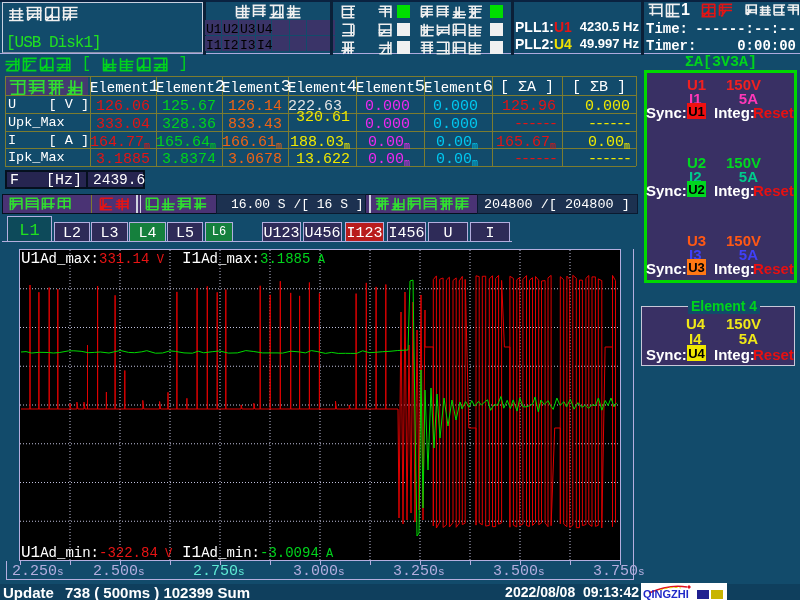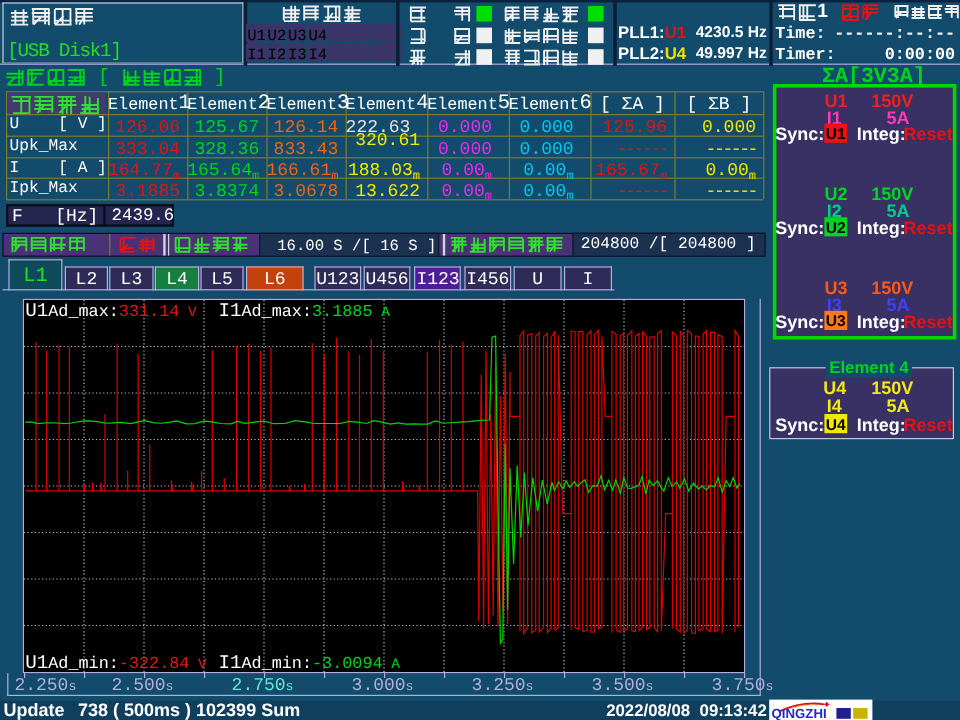--- a/index.html
+++ b/index.html
@@ -218,24 +218,24 @@
       <path d="M65.6 2.2L78.3 2.2 M66.3 5.2L78.6 5.2 M66.1 8.0L79.0 8.0 M69.1 2.7L69.1 14.2 M72.2 2.3L72.2 14.1 M75.2 1.6L75.2 14.2 M72.8 7.4L66.9 13.8" stroke="#30e030" stroke-width="1.6" fill="none"></path>
       <path d="M81.5 2.2L94.9 2.2 M81.5 5.2L94.3 5.2 M82.4 8.0L94.6 8.0 M81.3 10.8L94.5 10.8 M82.4 2.9L82.4 13.7 M88.2 2.8L88.2 13.8 M88.8 7.4L84.3 13.8" stroke="#30e030" stroke-width="1.6" fill="none"></path>
     </svg></div>
 <div style="position:absolute;left:477px;top:194px;width:161px;height:20px;background:#1c3150;border:1px solid #0a1a30"></div>
 <div style="position:absolute;left:484px;top:198px;font-size:13.5px;color:#fff">204800 /[ 204800 ]</div>
 <div style="position:absolute;left:7px;top:216px;width:45px;height:26px;background:#0d4a5a;border:1px solid #b4aede;border-bottom:none;color:#20e020;font-size:17px;text-align:center;padding-top:5px">L1</div>
 <div style="position:absolute;left:54px;top:222px;width:36px;height:20px;background:#2e2b58;border:1px solid #b4aede;border-bottom:none;color:#fff;font-size:15px;text-align:center;padding-top:3px">L2</div>
 <div style="position:absolute;left:91px;top:222px;width:37px;height:20px;background:#2e2b58;border:1px solid #b4aede;border-bottom:none;color:#fff;font-size:15px;text-align:center;padding-top:3px">L3</div>
 <div style="position:absolute;left:129px;top:222px;width:37px;height:20px;background:#15803d;border:1px solid #b4aede;border-bottom:none;color:#fff;font-size:15px;text-align:center;padding-top:3px">L4</div>
 <div style="position:absolute;left:167px;top:222px;width:36px;height:20px;background:#2e2b58;border:1px solid #b4aede;border-bottom:none;color:#fff;font-size:15px;text-align:center;padding-top:3px">L5</div>
-<div style="position:absolute;left:205px;top:222px;width:48px;height:20px;background:#c2410c;border:1px solid #b4aede;border-bottom:none;color:#fff;font-size:15px;text-align:center;padding-top:3px">L6</div>
+<div style="position:absolute;left:205px;top:222px;width:28px;height:20px;background:#15803d;border:1px solid #b4aede;border-bottom:none;color:#fff;font-size:12px;text-align:center;padding-top:3px">L6</div>
 <div style="position:absolute;left:262px;top:222px;width:39px;height:20px;background:#2e2b58;border:1px solid #b4aede;border-bottom:none;color:#fff;font-size:15px;text-align:center;padding-top:3px">U123</div>
 <div style="position:absolute;left:303px;top:222px;width:39px;height:20px;background:#2e2b58;border:1px solid #b4aede;border-bottom:none;color:#fff;font-size:15px;text-align:center;padding-top:3px">U456</div>
-<div style="position:absolute;left:345px;top:222px;width:39px;height:20px;background:#4c1d95;border:1px solid #b4aede;border-bottom:none;color:#fff;font-size:15px;text-align:right;padding-top:3px">I123</div>
+<div style="position:absolute;left:345px;top:222px;width:39px;height:20px;background:#b91c1c;border:1px solid #b4aede;border-bottom:none;color:#fff;font-size:15px;text-align:center;padding-top:3px">I123</div>
 <div style="position:absolute;left:387px;top:222px;width:39px;height:20px;background:#2e2b58;border:1px solid #b4aede;border-bottom:none;color:#fff;font-size:15px;text-align:center;padding-top:3px">I456</div>
 <div style="position:absolute;left:428px;top:222px;width:40px;height:20px;background:#2e2b58;border:1px solid #b4aede;border-bottom:none;color:#fff;font-size:15px;text-align:center;padding-top:3px">U</div>
 <div style="position:absolute;left:470px;top:222px;width:40px;height:20px;background:#2e2b58;border:1px solid #b4aede;border-bottom:none;color:#fff;font-size:15px;text-align:center;padding-top:3px">I</div>
 <div style="position:absolute;left:2px;top:241px;width:510px;height:1px;background:#b4aede"></div>
 <div style="position:absolute;left:19px;top:249px;width:602px;height:312px;background:#000;border:1px solid #b4aede"></div>
 <div style="position:absolute;left:633px;top:249px;width:1px;height:331px;background:#b4aede"></div>
 <div style="position:absolute;left:6px;top:561px;width:628px;height:19px;border-left:1px solid #b4aede;border-bottom:1px solid #b4aede"></div>
 <svg style="position:absolute;left:20px;top:250px" width="600" height="310">
 <line x1="50" y1="0" x2="50" y2="310" stroke="#c0c0dc" stroke-width="1" stroke-dasharray="1 2"></line>
     <line x1="100" y1="0" x2="100" y2="310" stroke="#c0c0dc" stroke-width="1" stroke-dasharray="1 2"></line>
@@ -275,21 +275,21 @@
 <div style="position:absolute;left:520px;top:561px;width:1px;height:4px;background:#b4aede"></div>
 <div style="position:absolute;left:570px;top:561px;width:1px;height:4px;background:#b4aede"></div>
 <div style="position:absolute;left:620px;top:561px;width:1px;height:4px;background:#b4aede"></div>
 <div style="position:absolute;left:12px;top:564px;font-size:15px;color:#b4aede"><span>2.250</span><span style="font-size:11px">s</span></div>
 <div style="position:absolute;left:93px;top:564px;font-size:15px;color:#b4aede"><span>2.500</span><span style="font-size:11px">s</span></div>
 <div style="position:absolute;left:193px;top:564px;font-size:15px;color:#5eead4"><span>2.750</span><span style="font-size:11px">s</span></div>
 <div style="position:absolute;left:293px;top:564px;font-size:15px;color:#b4aede"><span>3.000</span><span style="font-size:11px">s</span></div>
 <div style="position:absolute;left:393px;top:564px;font-size:15px;color:#b4aede"><span>3.250</span><span style="font-size:11px">s</span></div>
 <div style="position:absolute;left:493px;top:564px;font-size:15px;color:#b4aede"><span>3.500</span><span style="font-size:11px">s</span></div>
 <div style="position:absolute;left:593px;top:564px;font-size:15px;color:#b4aede"><span>3.750</span><span style="font-size:11px">s</span></div>
-<div style="position:absolute;left:685px;top:55px;font-size:15px;color:#00d41c;font-weight:bold;letter-spacing:0"><span class="m" style="font-size:18px">ΣA[3V3A]</span></div>
+<div style="position:absolute;left:685px;top:55px;font-size:15px;color:#00d41c;font-weight:bold;letter-spacing:0"><span class="m" style="font-size:15px">ΣA[3V3A]</span></div>
 <div style="position:absolute;left:644px;top:70px;width:153px;height:213px;background:#393064;border:3px solid #00d800"></div>
 <div style="position:absolute;left:687px;top:77px;font-size:15px;color:#f02020"><span class="s">U1</span></div>
 <div style="position:absolute;left:726px;top:77px;width:32px;text-align:right;font-size:15px;color:#f02020"><span class="s">150V</span></div>
 <div style="position:absolute;left:689px;top:91px;font-size:15px;color:#ff38b8"><span class="s">I1</span></div>
 <div style="position:absolute;left:736px;top:91px;width:22px;text-align:right;font-size:15px;color:#ff38b8"><span class="s">5A</span></div>
 <div style="position:absolute;left:646px;top:105px;font-size:15px;color:#fff"><span class="s">Sync:</span></div>
 <div style="position:absolute;left:687px;top:103px;width:19px;height:16px;background:#f01010;text-align:center;color:#000;font-size:13px;padding-top:2px"><span class="s">U1</span></div>
 <div style="position:absolute;left:714px;top:105px;font-size:15px;color:#fff"><span class="s">Integ:</span></div>
 <div style="position:absolute;left:753px;top:105px;font-size:15px;color:#e81010"><span class="s">Reset</span></div>
 <div style="position:absolute;left:687px;top:155px;font-size:15px;color:#00d820"><span class="s">U2</span></div>

